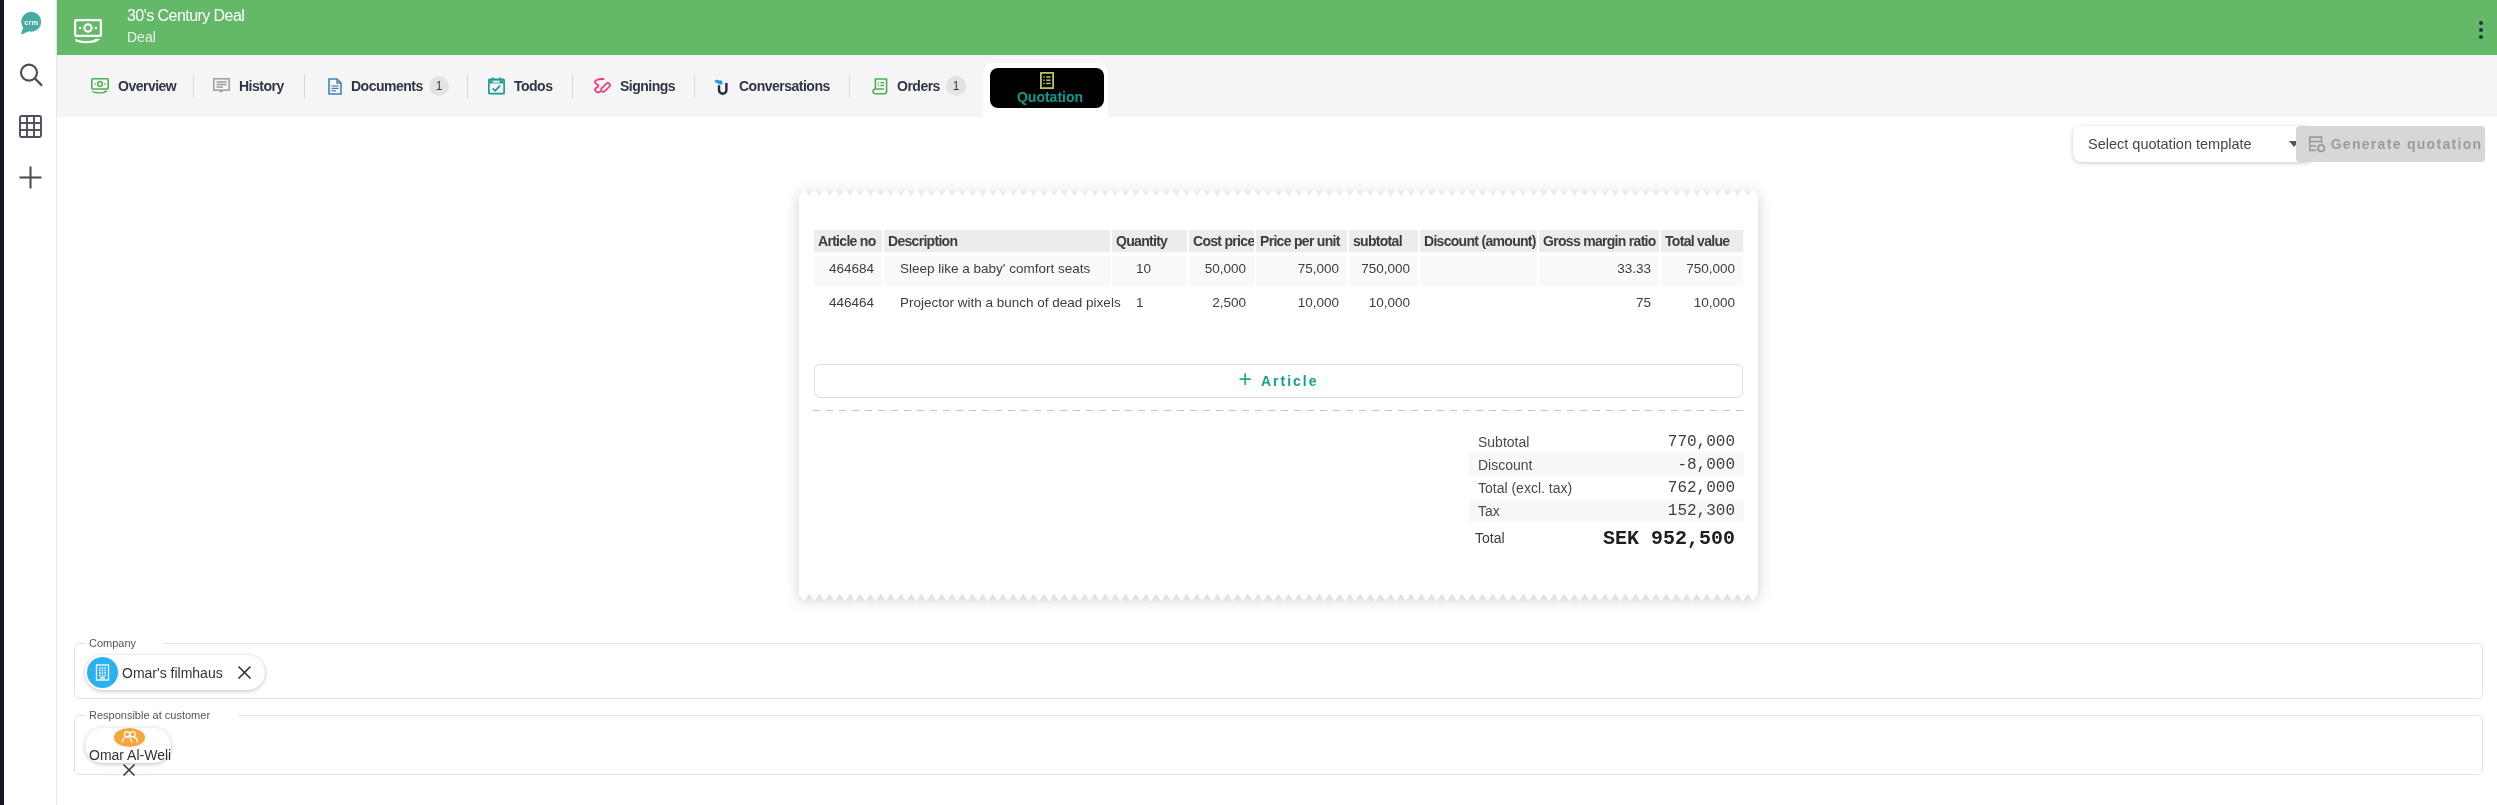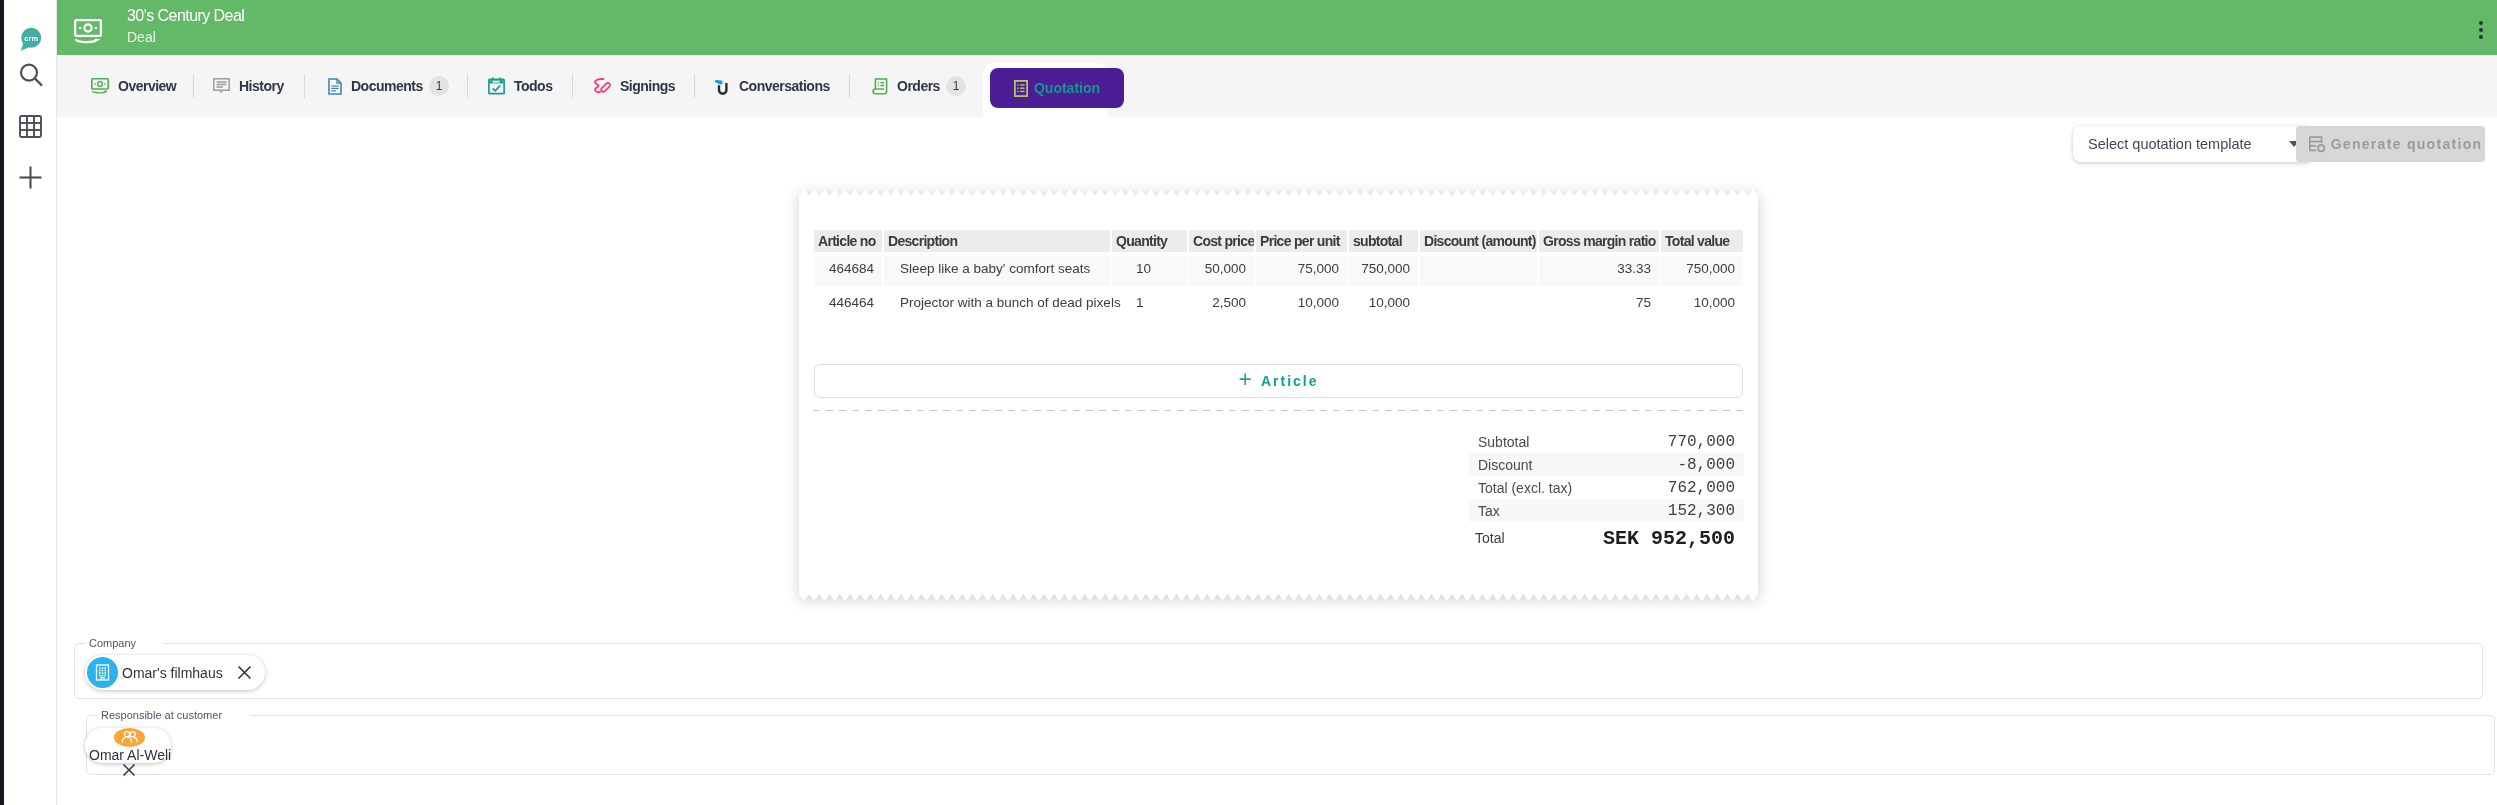--- a/index.html
+++ b/index.html
@@ -14,21 +14,21 @@
 #hsub { left:70px; top:29px; color:rgba(255,255,255,0.85); font-size:14px; }
 #kebab { left:2422px; top:21px; }
 #kebab div { width:4px; height:4px; border-radius:50%; background:#273142; margin:0 0 3px 0; }
 
 #tabstrip { left:57px; top:55px; width:2440px; height:62px; background:#f4f5f4; }
 .tab { position:absolute; top:0; height:62px; display:flex; align-items:center; color:#2e3645; font-size:14px; font-weight:bold; letter-spacing:-0.5px; white-space:nowrap; }
 .tab .ticon { margin-right:9px; display:flex; }
 .tdiv { position:absolute; top:19px; width:1px; height:24px; background:#d9d9d9; }
 .badge { display:inline-flex; align-items:center; justify-content:center; width:20px; height:20px; border-radius:50%; background:#e3e3e3; color:#3c3c3c; font-size:12px; font-weight:normal; margin-left:6px; }
 #activebox { position:absolute; left:926px; top:8px; width:125px; height:54px; background:#fff; border-radius:10px 10px 0 0; }
-#activepill { position:absolute; left:933px; top:13px; width:134px; height:40px; background:#4c1d95; border-radius:8px; display:flex; align-items:center; justify-content:center; }
+#activepill { position:absolute; left:933px; top:13px; width:114px; height:40px; background:#000000; border-radius:8px; display:flex; align-items:center; justify-content:center;flex-direction:column; }
 #activepill span { color:#0f9a8f; font-size:14px; font-weight:bold; margin-left:6px; }
 
 #seltpl { left:2073px; top:126px; width:240px; height:36px; background:#fff; border-radius:8px; box-shadow:0 1px 4px rgba(0,0,0,0.22); display:flex; align-items:center;text-align:right; }
 #seltpl .txt { margin-left:15px; font-size:14.5px; color:#424756; }
 #seltpl .caret { margin-left:auto; margin-right:14px; width:0; height:0; border-left:5px solid transparent; border-right:5px solid transparent; border-top:6px solid #4e5462; }
 #genbtn { left:2296px; top:126px; width:189px; height:36px; background:#d7d7d7; border-radius:4px; display:flex; align-items:center; justify-content:center; padding-left:9px; color:#9b9b9b; font-size:14px; font-weight:bold; letter-spacing:1.3px; }
 #genbtn svg { margin-right:4px; }
 
 #receiptwrap { left:799px; top:189px; width:959px; height:412px; filter:drop-shadow(0 2px 7px rgba(0,0,0,0.19)); }
 #receipt { width:959px; height:412px; background:#fff; clip-path:polygon(0.0px 7.0px, 5.1px 0.0px, 10.2px 7.0px, 15.3px 0.0px, 20.4px 7.0px, 25.5px 0.0px, 30.6px 7.0px, 35.7px 0.0px, 40.8px 7.0px, 45.9px 0.0px, 51.0px 7.0px, 56.1px 0.0px, 61.2px 7.0px, 66.3px 0.0px, 71.4px 7.0px, 76.5px 0.0px, 81.6px 7.0px, 86.7px 0.0px, 91.8px 7.0px, 96.9px 0.0px, 102.0px 7.0px, 107.1px 0.0px, 112.2px 7.0px, 117.3px 0.0px, 122.4px 7.0px, 127.5px 0.0px, 132.6px 7.0px, 137.7px 0.0px, 142.8px 7.0px, 147.9px 0.0px, 153.0px 7.0px, 158.1px 0.0px, 163.2px 7.0px, 168.3px 0.0px, 173.4px 7.0px, 178.5px 0.0px, 183.6px 7.0px, 188.7px 0.0px, 193.8px 7.0px, 198.9px 0.0px, 204.0px 7.0px, 209.1px 0.0px, 214.2px 7.0px, 219.3px 0.0px, 224.4px 7.0px, 229.5px 0.0px, 234.6px 7.0px, 239.8px 0.0px, 244.9px 7.0px, 250.0px 0.0px, 255.1px 7.0px, 260.2px 0.0px, 265.3px 7.0px, 270.4px 0.0px, 275.5px 7.0px, 280.6px 0.0px, 285.7px 7.0px, 290.8px 0.0px, 295.9px 7.0px, 301.0px 0.0px, 306.1px 7.0px, 311.2px 0.0px, 316.3px 7.0px, 321.4px 0.0px, 326.5px 7.0px, 331.6px 0.0px, 336.7px 7.0px, 341.8px 0.0px, 346.9px 7.0px, 352.0px 0.0px, 357.1px 7.0px, 362.2px 0.0px, 367.3px 7.0px, 372.4px 0.0px, 377.5px 7.0px, 382.6px 0.0px, 387.7px 7.0px, 392.8px 0.0px, 397.9px 7.0px, 403.0px 0.0px, 408.1px 7.0px, 413.2px 0.0px, 418.3px 7.0px, 423.4px 0.0px, 428.5px 7.0px, 433.6px 0.0px, 438.7px 7.0px, 443.8px 0.0px, 448.9px 7.0px, 454.0px 0.0px, 459.1px 7.0px, 464.2px 0.0px, 469.3px 7.0px, 474.4px 0.0px, 479.5px 7.0px, 484.6px 0.0px, 489.7px 7.0px, 494.8px 0.0px, 499.9px 7.0px, 505.0px 0.0px, 510.1px 7.0px, 515.2px 0.0px, 520.3px 7.0px, 525.4px 0.0px, 530.5px 7.0px, 535.6px 0.0px, 540.7px 7.0px, 545.8px 0.0px, 550.9px 7.0px, 556.0px 0.0px, 561.1px 7.0px, 566.2px 0.0px, 571.3px 7.0px, 576.4px 0.0px, 581.5px 7.0px, 586.6px 0.0px, 591.7px 7.0px, 596.8px 0.0px, 601.9px 7.0px, 607.0px 0.0px, 612.1px 7.0px, 617.2px 0.0px, 622.3px 7.0px, 627.4px 0.0px, 632.5px 7.0px, 637.6px 0.0px, 642.7px 7.0px, 647.8px 0.0px, 652.9px 7.0px, 658.0px 0.0px, 663.1px 7.0px, 668.2px 0.0px, 673.3px 7.0px, 678.4px 0.0px, 683.5px 7.0px, 688.6px 0.0px, 693.7px 7.0px, 698.8px 0.0px, 703.9px 7.0px, 709.0px 0.0px, 714.1px 7.0px, 719.2px 0.0px, 724.4px 7.0px, 729.5px 0.0px, 734.6px 7.0px, 739.7px 0.0px, 744.8px 7.0px, 749.9px 0.0px, 755.0px 7.0px, 760.1px 0.0px, 765.2px 7.0px, 770.3px 0.0px, 775.4px 7.0px, 780.5px 0.0px, 785.6px 7.0px, 790.7px 0.0px, 795.8px 7.0px, 800.9px 0.0px, 806.0px 7.0px, 811.1px 0.0px, 816.2px 7.0px, 821.3px 0.0px, 826.4px 7.0px, 831.5px 0.0px, 836.6px 7.0px, 841.7px 0.0px, 846.8px 7.0px, 851.9px 0.0px, 857.0px 7.0px, 862.1px 0.0px, 867.2px 7.0px, 872.3px 0.0px, 877.4px 7.0px, 882.5px 0.0px, 887.6px 7.0px, 892.7px 0.0px, 897.8px 7.0px, 902.9px 0.0px, 908.0px 7.0px, 913.1px 0.0px, 918.2px 7.0px, 923.3px 0.0px, 928.4px 7.0px, 933.5px 0.0px, 938.6px 7.0px, 943.7px 0.0px, 948.8px 7.0px, 953.9px 0.0px, 959.0px 7.0px, 959.0px 405.0px, 953.9px 412.0px, 948.8px 405.0px, 943.7px 412.0px, 938.6px 405.0px, 933.5px 412.0px, 928.4px 405.0px, 923.3px 412.0px, 918.2px 405.0px, 913.1px 412.0px, 908.0px 405.0px, 902.9px 412.0px, 897.8px 405.0px, 892.7px 412.0px, 887.6px 405.0px, 882.5px 412.0px, 877.4px 405.0px, 872.3px 412.0px, 867.2px 405.0px, 862.1px 412.0px, 857.0px 405.0px, 851.9px 412.0px, 846.8px 405.0px, 841.7px 412.0px, 836.6px 405.0px, 831.5px 412.0px, 826.4px 405.0px, 821.3px 412.0px, 816.2px 405.0px, 811.1px 412.0px, 806.0px 405.0px, 800.9px 412.0px, 795.8px 405.0px, 790.7px 412.0px, 785.6px 405.0px, 780.5px 412.0px, 775.4px 405.0px, 770.3px 412.0px, 765.2px 405.0px, 760.1px 412.0px, 755.0px 405.0px, 749.9px 412.0px, 744.8px 405.0px, 739.7px 412.0px, 734.6px 405.0px, 729.5px 412.0px, 724.4px 405.0px, 719.2px 412.0px, 714.1px 405.0px, 709.0px 412.0px, 703.9px 405.0px, 698.8px 412.0px, 693.7px 405.0px, 688.6px 412.0px, 683.5px 405.0px, 678.4px 412.0px, 673.3px 405.0px, 668.2px 412.0px, 663.1px 405.0px, 658.0px 412.0px, 652.9px 405.0px, 647.8px 412.0px, 642.7px 405.0px, 637.6px 412.0px, 632.5px 405.0px, 627.4px 412.0px, 622.3px 405.0px, 617.2px 412.0px, 612.1px 405.0px, 607.0px 412.0px, 601.9px 405.0px, 596.8px 412.0px, 591.7px 405.0px, 586.6px 412.0px, 581.5px 405.0px, 576.4px 412.0px, 571.3px 405.0px, 566.2px 412.0px, 561.1px 405.0px, 556.0px 412.0px, 550.9px 405.0px, 545.8px 412.0px, 540.7px 405.0px, 535.6px 412.0px, 530.5px 405.0px, 525.4px 412.0px, 520.3px 405.0px, 515.2px 412.0px, 510.1px 405.0px, 505.0px 412.0px, 499.9px 405.0px, 494.8px 412.0px, 489.7px 405.0px, 484.6px 412.0px, 479.5px 405.0px, 474.4px 412.0px, 469.3px 405.0px, 464.2px 412.0px, 459.1px 405.0px, 454.0px 412.0px, 448.9px 405.0px, 443.8px 412.0px, 438.7px 405.0px, 433.6px 412.0px, 428.5px 405.0px, 423.4px 412.0px, 418.3px 405.0px, 413.2px 412.0px, 408.1px 405.0px, 403.0px 412.0px, 397.9px 405.0px, 392.8px 412.0px, 387.7px 405.0px, 382.6px 412.0px, 377.5px 405.0px, 372.4px 412.0px, 367.3px 405.0px, 362.2px 412.0px, 357.1px 405.0px, 352.0px 412.0px, 346.9px 405.0px, 341.8px 412.0px, 336.7px 405.0px, 331.6px 412.0px, 326.5px 405.0px, 321.4px 412.0px, 316.3px 405.0px, 311.2px 412.0px, 306.1px 405.0px, 301.0px 412.0px, 295.9px 405.0px, 290.8px 412.0px, 285.7px 405.0px, 280.6px 412.0px, 275.5px 405.0px, 270.4px 412.0px, 265.3px 405.0px, 260.2px 412.0px, 255.1px 405.0px, 250.0px 412.0px, 244.9px 405.0px, 239.8px 412.0px, 234.6px 405.0px, 229.5px 412.0px, 224.4px 405.0px, 219.3px 412.0px, 214.2px 405.0px, 209.1px 412.0px, 204.0px 405.0px, 198.9px 412.0px, 193.8px 405.0px, 188.7px 412.0px, 183.6px 405.0px, 178.5px 412.0px, 173.4px 405.0px, 168.3px 412.0px, 163.2px 405.0px, 158.1px 412.0px, 153.0px 405.0px, 147.9px 412.0px, 142.8px 405.0px, 137.7px 412.0px, 132.6px 405.0px, 127.5px 412.0px, 122.4px 405.0px, 117.3px 412.0px, 112.2px 405.0px, 107.1px 412.0px, 102.0px 405.0px, 96.9px 412.0px, 91.8px 405.0px, 86.7px 412.0px, 81.6px 405.0px, 76.5px 412.0px, 71.4px 405.0px, 66.3px 412.0px, 61.2px 405.0px, 56.1px 412.0px, 51.0px 405.0px, 45.9px 412.0px, 40.8px 405.0px, 35.7px 412.0px, 30.6px 405.0px, 25.5px 412.0px, 20.4px 405.0px, 15.3px 412.0px, 10.2px 405.0px, 5.1px 412.0px, -0.0px 405.0px); }
@@ -54,21 +54,21 @@
 fieldset { position:absolute; border:1px solid #e2e2e2; border-radius:5px; background:#fff; }
 fieldset legend { margin-left:10px; padding:0 28px 0 4px; font-size:11px; color:#4f5564; }
 .chip { position:absolute; height:35px; background:#fff; border-radius:17.5px; box-shadow:0 1px 4px rgba(0,0,0,0.25); display:flex; align-items:center; }
 .chip .av { width:31px; height:31px; border-radius:50%; margin-left:2px; display:flex; align-items:center; justify-content:center; }
 .chip .nm { margin-left:4px; font-size:14px; color:#2e3240; }
 .chip .x { margin-left:14px; margin-right:13px; display:flex; }
 </style></head>
 <body>
 <div class="abs" id="strip"></div>
 <div class="abs" id="sidebar">
-  <div class="sideicon" style="top:27px;">
+  <div class="sideicon" style="top:11px;">
     <svg width="24" height="25" viewBox="0 0 24 25">
         <circle cx="12.2" cy="10.8" r="10" fill="#46aba3"></circle>
         <path d="M4.2 16.5 L1.8 23.8 L10.5 20 Z" fill="#46aba3"></path>
         <text x="12.2" y="13.6" font-size="7.5" font-weight="bold" fill="#fff" text-anchor="middle" font-family="Liberation Sans">crm</text>
       </svg>
   </div>
   <div class="sideicon" style="top:62px;">
     <svg width="26" height="26" viewBox="0 0 26 26" fill="none" stroke="#4b4f5a" stroke-width="2.2">
         <circle cx="11" cy="10.6" r="8"></circle>
         <line x1="16.8" y1="16.4" x2="24" y2="23.6"></line>
@@ -303,21 +303,21 @@
       </svg>
   </div>
   <span class="nm">Omar's filmhaus</span>
   <span class="x">
       <svg width="15" height="15" viewBox="0 0 15 15" stroke="#33394a" stroke-width="1.7">
         <line x1="1.5" y1="1.5" x2="13.5" y2="13.5"></line>
         <line x1="13.5" y1="1.5" x2="1.5" y2="13.5"></line>
       </svg>
     </span>
 </div>
-<fieldset style="left:86px; top:709px; width:2409px; height:66px;">
+<fieldset style="left:74px; top:709px; width:2409px; height:66px;">
     <legend>Responsible at customer</legend>
   </fieldset>
 <div class="chip" style="left:85px; top:728px;flex-direction:column;">
   <div class="av" style="background:#f6a63b;">
     <svg width="19" height="19" viewBox="0 0 19 19" fill="none" stroke="#fff" stroke-width="1.3">
         <circle cx="7" cy="6.3" r="2.6"></circle>
         <path d="M2.5 14.5 v-1.2 a4.5 4.5 0 0 1 9 0 v1.2"></path>
         <circle cx="12.6" cy="6.3" r="2.6"></circle>
         <path d="M13.4 9 a4.5 4.5 0 0 1 3.7 4.3 v1.2"></path>
       </svg>

